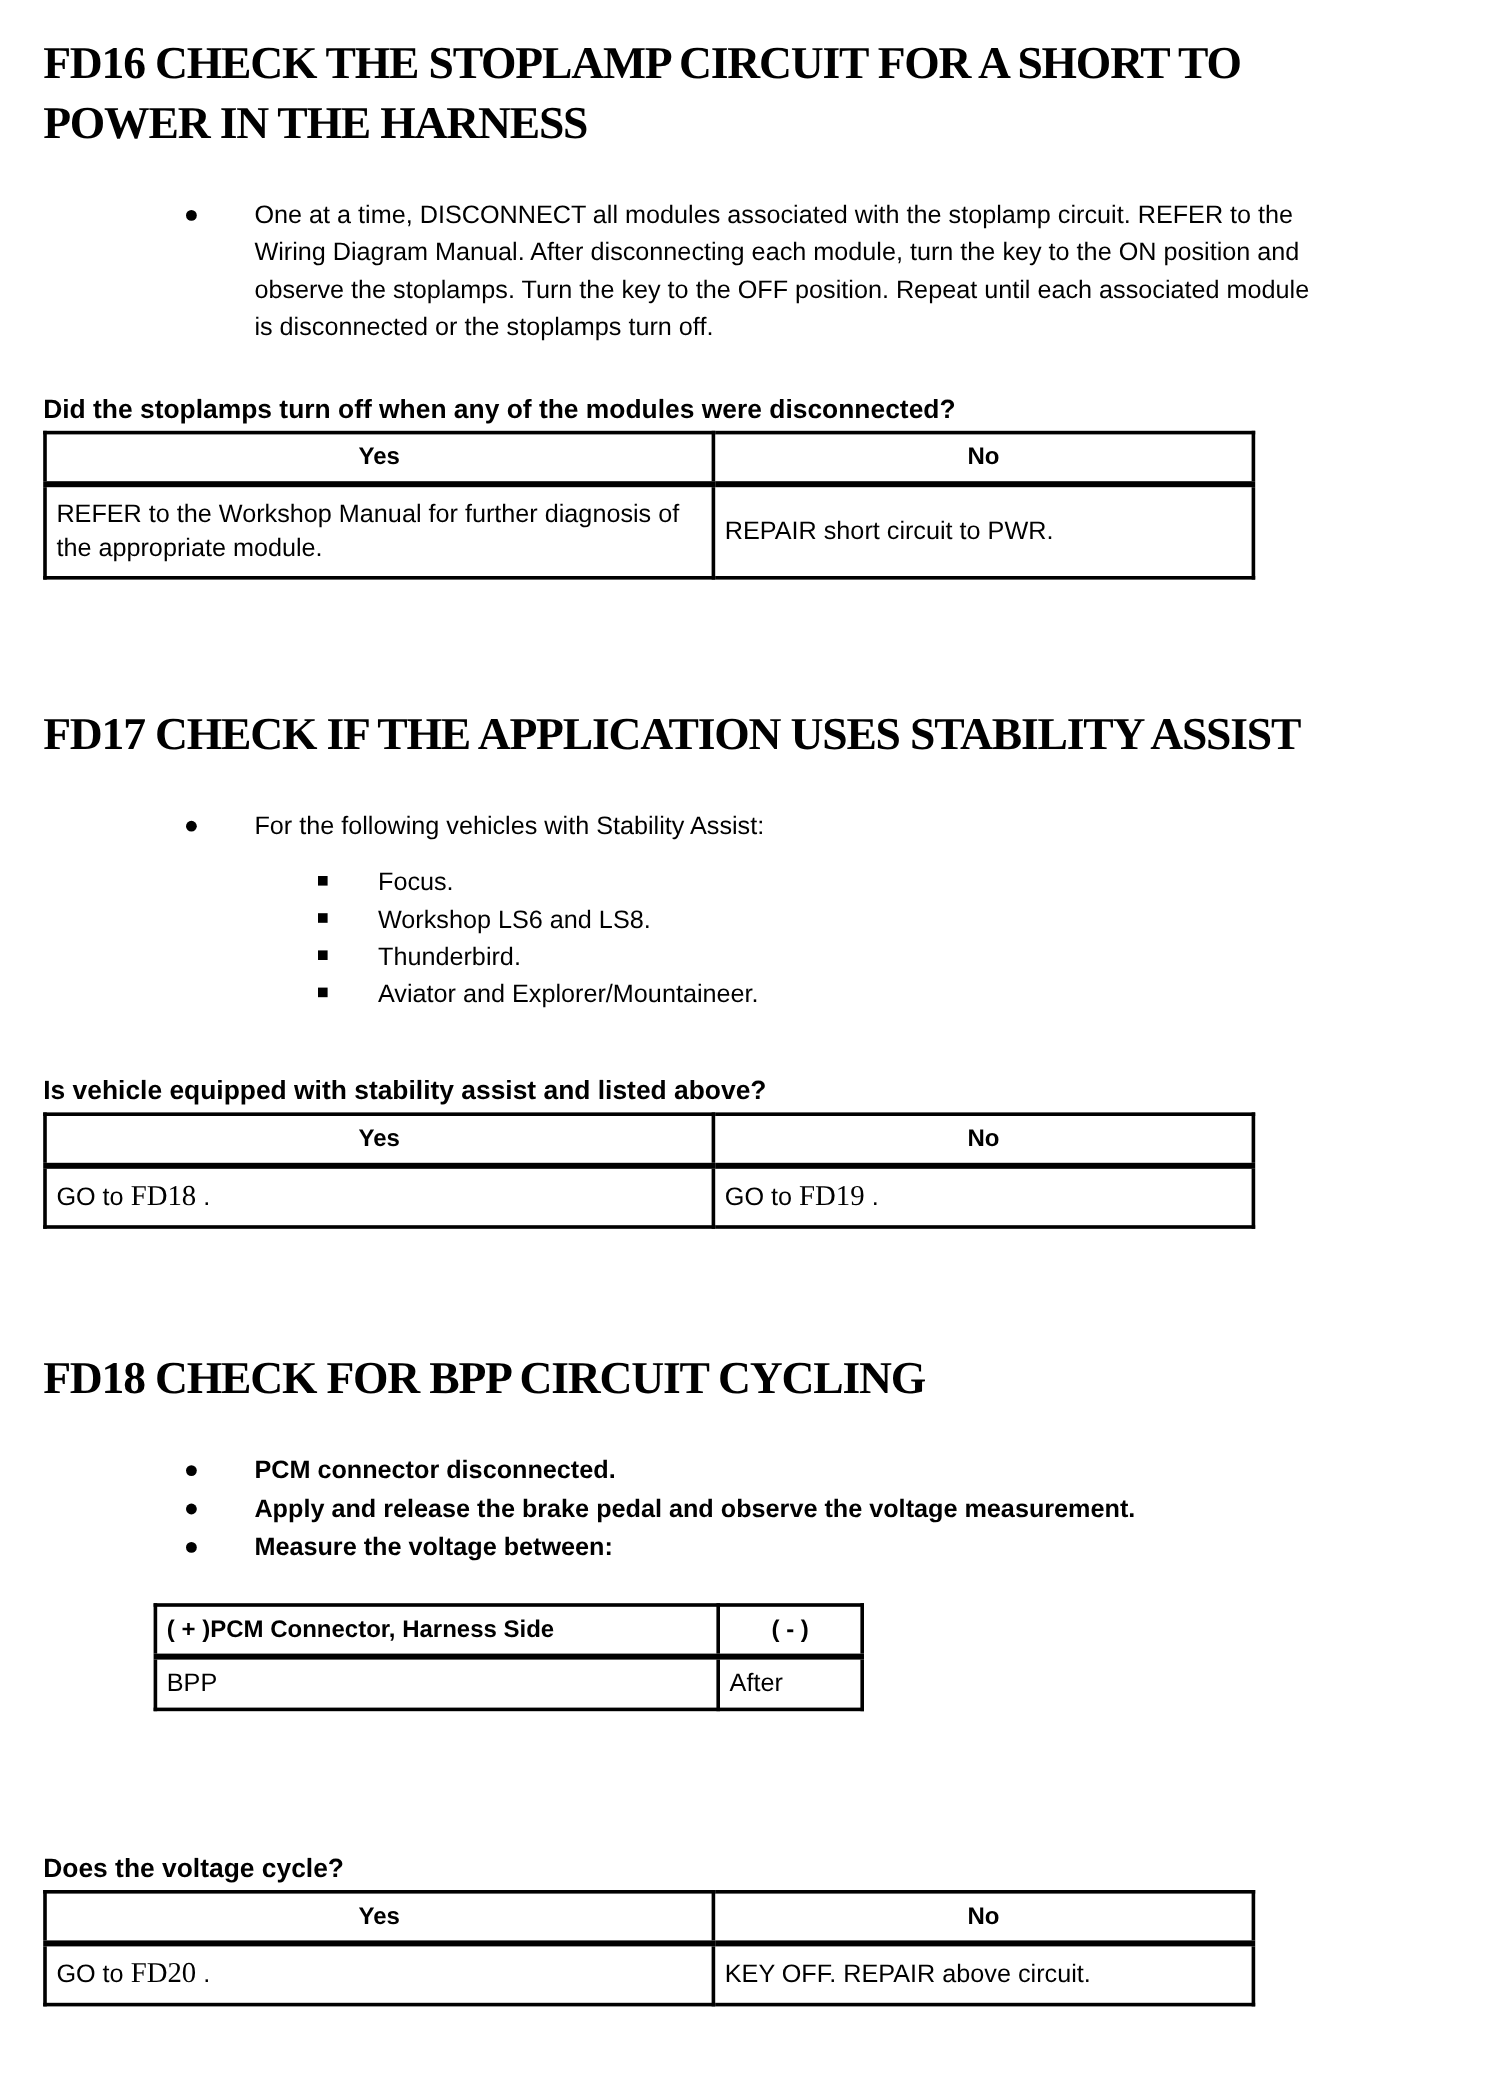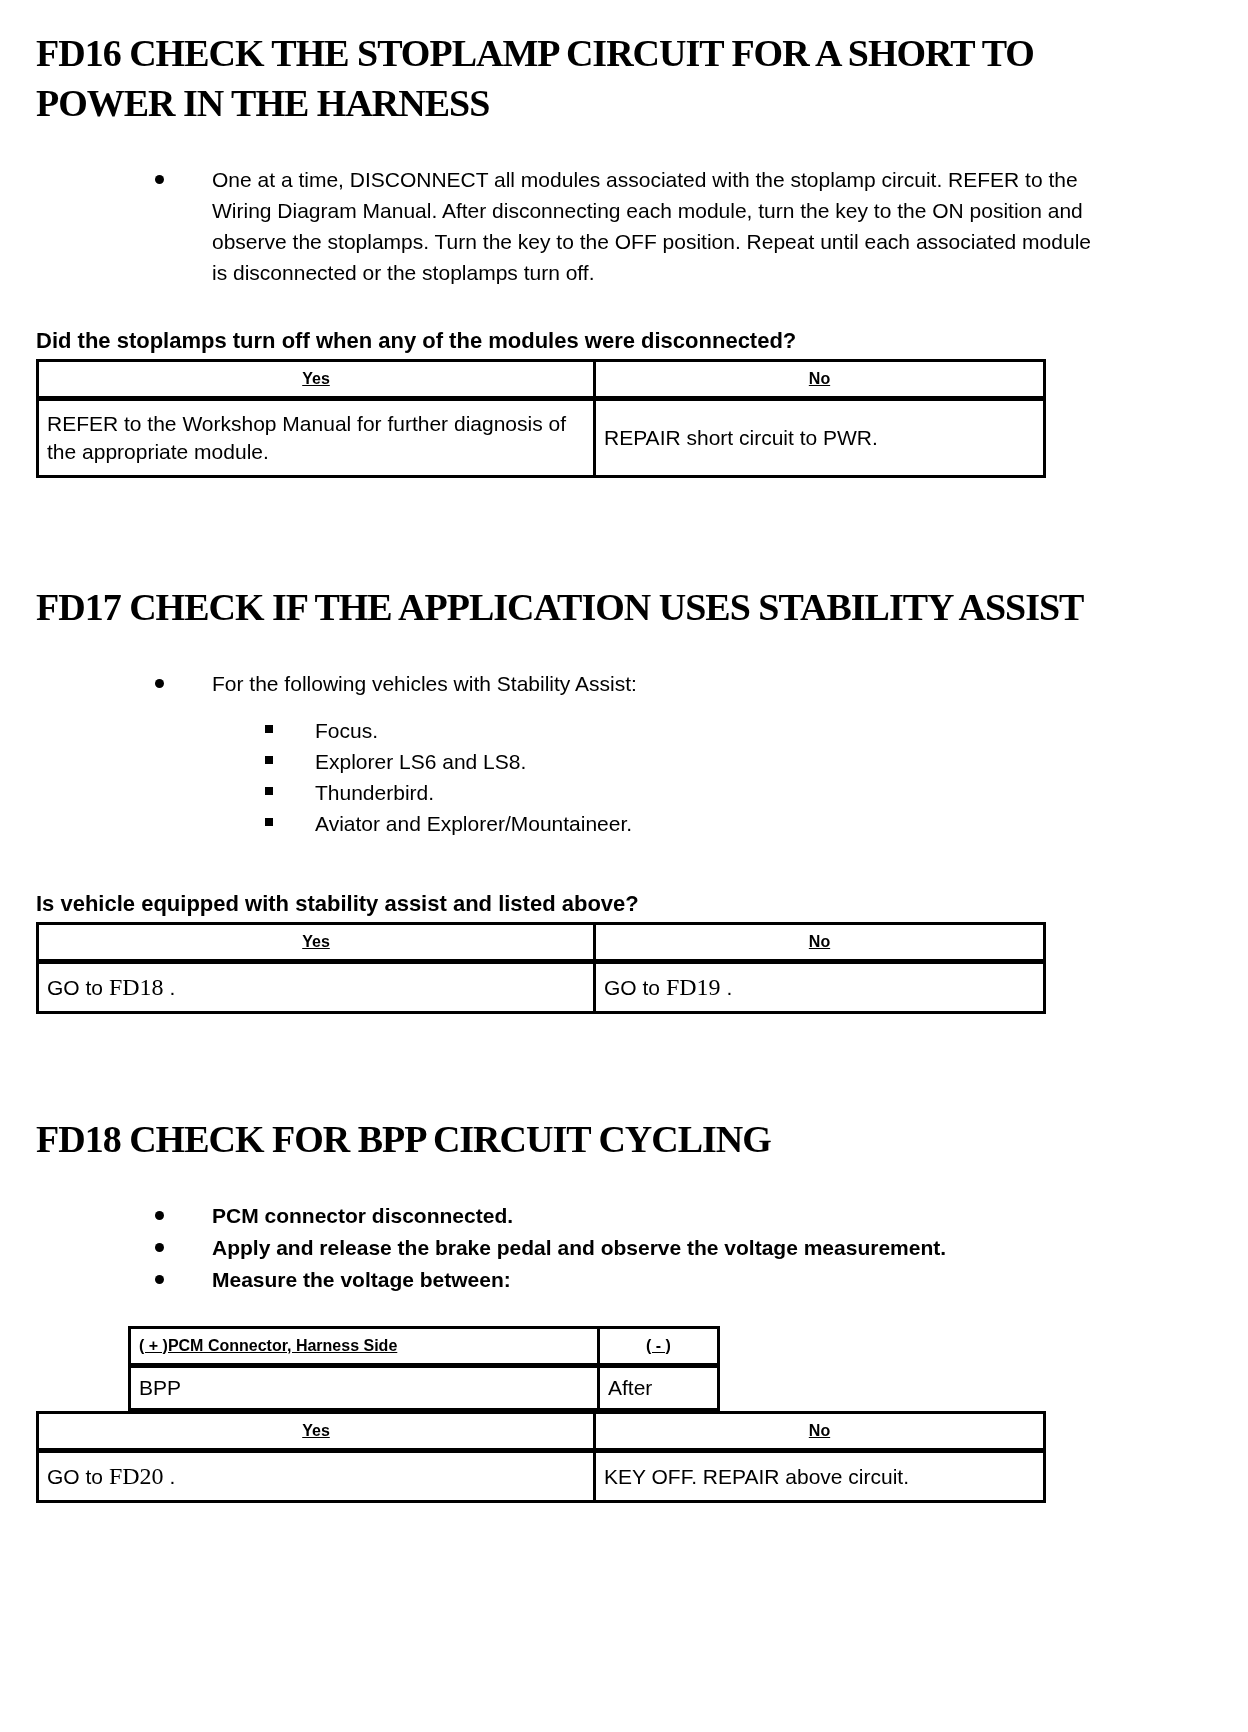--- a/index.html
+++ b/index.html
@@ -66,25 +66,24 @@
   .q3 { margin-top: 118px; }
 
   table { border-collapse: collapse; table-layout: fixed; }
   .answer-table { width: 1007px; }
   .answer-table th, .answer-table td,
   .measure-table th, .measure-table td {
     border: 3px solid #000;
   }
   .answer-table th, .measure-table th {
     border-bottom-width: 5px;
-    font-size: 16px;
+    font-size: 20px;
     font-weight: bold;
     text-align: center;
     padding: 8px 6px;
-    text-decoration: underline;
   }
   .answer-table td {
     font-size: 21px;
     padding: 9px 8px;
     line-height: 28px;
     vertical-align: middle;
     text-align: left;
   }
   .col-yes { width: 557px; }
   .col-no  { width: 450px; }
@@ -155,21 +154,21 @@
       </div>
     </div>
 
     <div class="sub-block">
       <div class="sub-row">
         <span class="square"></span>
         <p class="sub-text">Focus.</p>
       </div>
       <div class="sub-row">
         <span class="square"></span>
-        <p class="sub-text">Explorer LS6 and LS8.</p>
+        <p class="sub-text">Workshop LS6 and LS8.</p>
       </div>
       <div class="sub-row">
         <span class="square"></span>
         <p class="sub-text">Thunderbird.</p>
       </div>
       <div class="sub-row">
         <span class="square"></span>
         <p class="sub-text">Aviator and Explorer/Mountaineer.</p>
       </div>
     </div>
@@ -234,20 +233,21 @@
         </tr>
       </thead>
       <tbody>
         <tr>
           <td>BPP</td>
           <td>After</td>
         </tr>
       </tbody>
     </table>
 
+    <p class="question q3">Does the voltage cycle?</p>
 
     <table class="answer-table">
       <colgroup>
           <col class="col-yes">
           <col class="col-no">
         </colgroup>
       <thead>
         <tr>
           <th>Yes</th>
           <th>No</th>

